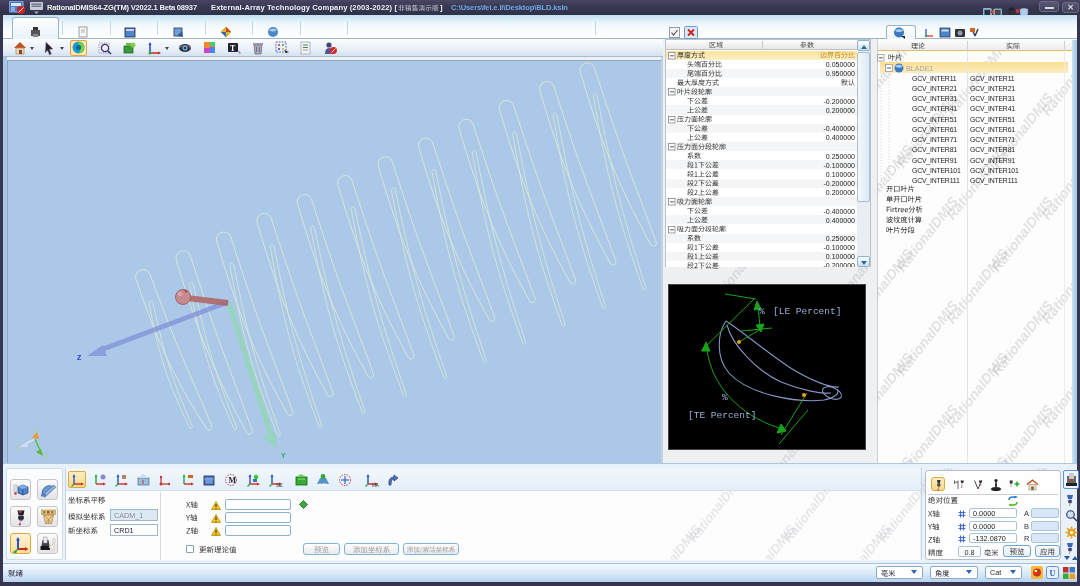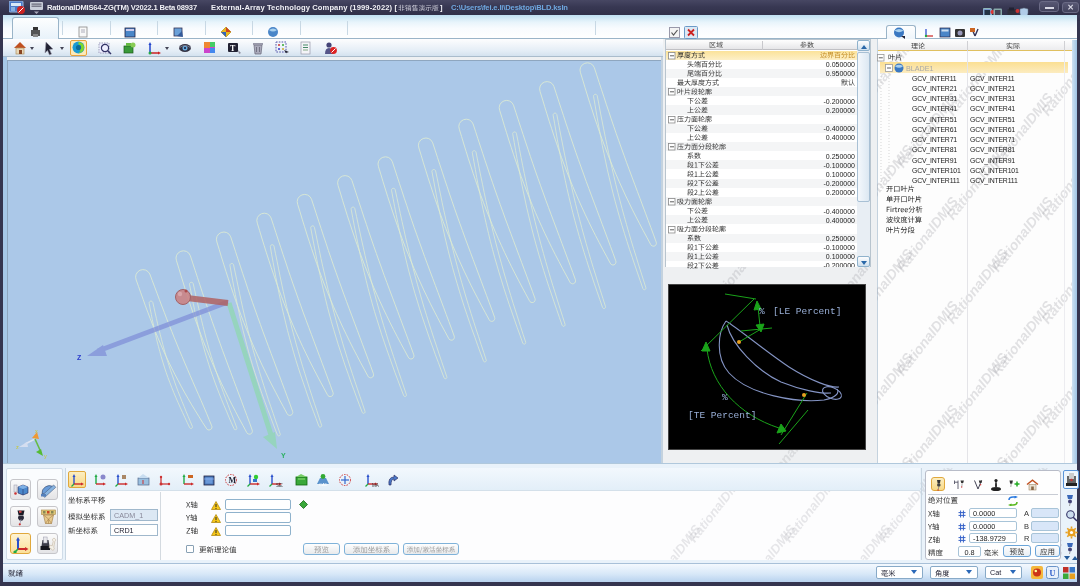--- a/index.html
+++ b/index.html
@@ -9,21 +9,21 @@
     <circle cx="12" cy="9" r="4" fill="#cc2222"></circle>
     <line x1="9.5" y1="11.5" x2="14.5" y2="6.5" stroke="#fff" stroke-width="1"></line>
   </svg>
 <svg style="position:absolute;left:30px;top:2px" width="16" height="12">
     <rect x="0" y="0" width="13" height="8" rx="1" fill="#c8ccd8"></rect>
     <rect x="1.5" y="1.5" width="10" height="1.2" fill="#667"></rect>
     <rect x="1.5" y="3.6" width="10" height="1.2" fill="#667"></rect>
     <polygon points="4,9.5 9,9.5 6.5,12" fill="#aab"></polygon>
   </svg>
 <div style="position:absolute;left:47px;top:3px;font:bold 7.6px 'Liberation Sans';color:#f0f0f5;letter-spacing:-0.22px;white-space:pre">RationalDMIS64-ZG(TM) V2022.1 Beta 08937</div>
-<div style="position:absolute;left:211px;top:3px;font:bold 7.6px 'Liberation Sans';color:#f0f0f5;letter-spacing:0.1px;white-space:pre">External-Array Technology Company (1999-2022) [</div>
+<div style="position:absolute;left:211px;top:3px;font:bold 7.6px 'Liberation Sans';color:#f0f0f5;letter-spacing:0.1px;white-space:pre">External-Array Technology Company (2003-2022) [</div>
 <div style="position:absolute;left:440px;top:3px;font:bold 7.6px 'Liberation Sans';color:#f0f0f5">]</div>
 <div style="position:absolute;left:451px;top:3px;font:bold 7.6px 'Liberation Sans';color:#6fa8e0;letter-spacing:-0.15px">C:\Users\fei.e.li\Desktop\BLD.ksln</div>
 <div style="position:absolute;left:663px;top:15px;width:417px;height:6px;background:linear-gradient(#3a3a55,#32324c)"></div>
 <svg style="position:absolute;left:983px;top:8px" width="20" height="10">
     <rect x="0" y="0.5" width="8.5" height="8.5" rx="1" fill="#7a9ad0" stroke="#adc" stroke-width="0.7"></rect>
     <rect x="1.5" y="2" width="5.5" height="5" fill="#234"></rect>
     <circle cx="9.5" cy="4" r="2" fill="#dd3333"></circle>
     <rect x="10.5" y="0.5" width="8.5" height="8.5" rx="1" fill="#8aa"></rect>
     <rect x="12" y="2" width="5.5" height="5" fill="#445"></rect>
   </svg>
@@ -664,21 +664,21 @@
 <div style="position:absolute;left:1031px;top:508px;width:28px;height:10px;background:#d8e6f8;border:1px solid #a8c4d8;border-radius:2px"></div>
 <svg style="position:absolute;left:958px;top:523px" width="8" height="8">
     <path d="M2.6 0.5 V7.5 M5.4 0.5 V7.5 M0.5 2.6 H7.5 M0.5 5.4 H7.5" stroke="#3662c8" stroke-width="1"></path>
   </svg>
 <div style="position:absolute;left:969px;top:521px;width:48px;height:10px;background:#fff;border:1px solid #a8c4d8;border-radius:2px;font:7.3px 'Liberation Sans';color:#222;line-height:10px;padding-left:3px">0.0000</div>
 <div style="position:absolute;left:1024px;top:522px;font:7.5px 'Liberation Sans';color:#333">B</div>
 <div style="position:absolute;left:1031px;top:521px;width:28px;height:10px;background:#d8e6f8;border:1px solid #a8c4d8;border-radius:2px"></div>
 <svg style="position:absolute;left:958px;top:535px" width="8" height="8">
     <path d="M2.6 0.5 V7.5 M5.4 0.5 V7.5 M0.5 2.6 H7.5 M0.5 5.4 H7.5" stroke="#3662c8" stroke-width="1"></path>
   </svg>
-<div style="position:absolute;left:969px;top:533px;width:48px;height:10px;background:#fff;border:1px solid #a8c4d8;border-radius:2px;font:7.3px 'Liberation Sans';color:#222;line-height:10px;padding-left:3px">-138.9729</div>
+<div style="position:absolute;left:969px;top:533px;width:48px;height:10px;background:#fff;border:1px solid #a8c4d8;border-radius:2px;font:7.3px 'Liberation Sans';color:#222;line-height:10px;padding-left:3px">-132.0870</div>
 <div style="position:absolute;left:1024px;top:534px;font:7.5px 'Liberation Sans';color:#333">R</div>
 <div style="position:absolute;left:1031px;top:533px;width:28px;height:10px;background:#d8e6f8;border:1px solid #a8c4d8;border-radius:2px"></div>
 <div style="position:absolute;left:958px;top:546px;width:23px;height:11px;background:#fff;border:1px solid #a8c4d8;border-radius:2px;font:7.3px 'Liberation Sans';color:#222;line-height:11px;text-align:center">0.8</div>
 <div style="position:absolute;left:1003px;top:545px;width:28px;height:12px;background:linear-gradient(#fefefe,#e8eef4);border:1.5px solid #6aa4d8;border-radius:3px"></div>
 <div style="position:absolute;left:1035px;top:545px;width:25px;height:12px;background:linear-gradient(#fefefe,#e8eef4);border:1.5px solid #6aa4d8;border-radius:3px"></div>
 <div style="position:absolute;left:1063px;top:470px;width:16px;height:19px;background:#eef5fc;border:1px solid #5a94d8;border-radius:2px"></div>
 <svg style="position:absolute;left:1065px;top:472px" width="13" height="15">
     <rect x="1" y="11" width="11" height="3" fill="#222"></rect>
     <rect x="2" y="4" width="9" height="7" fill="#666"></rect>
     <rect x="4" y="1" width="5" height="6" fill="#ccc"></rect>

